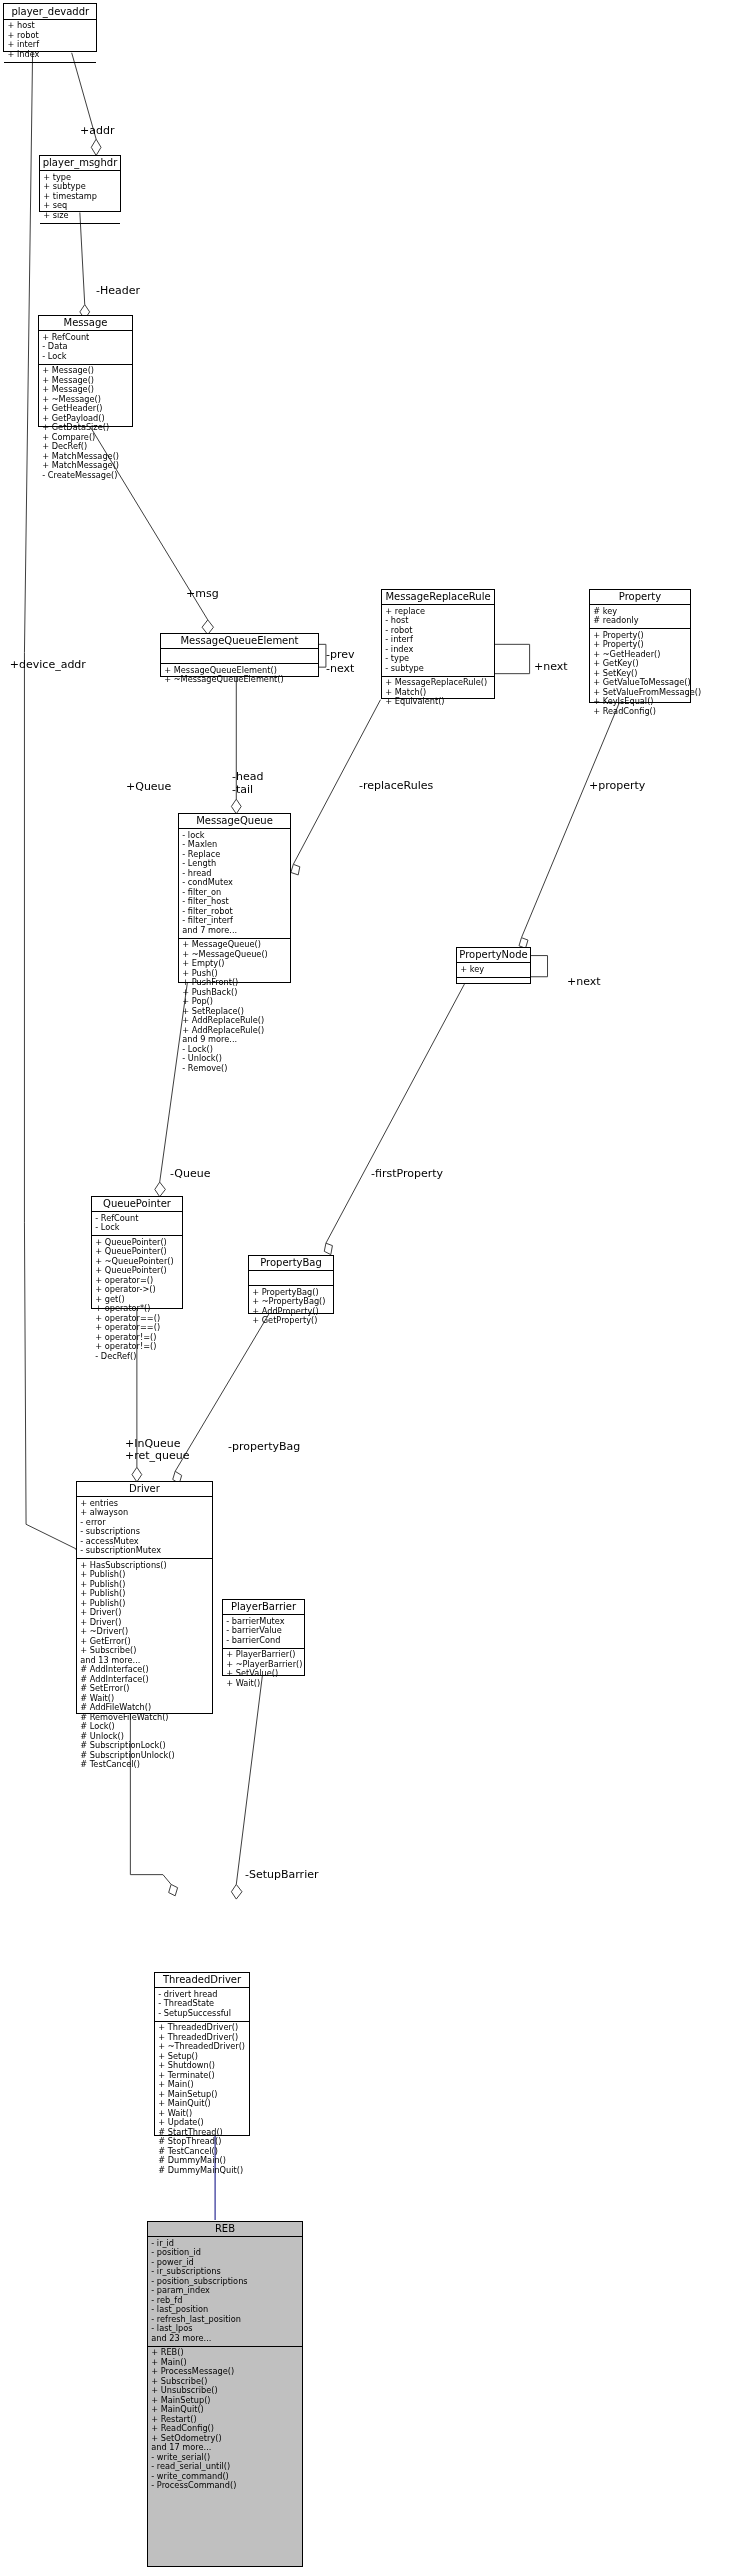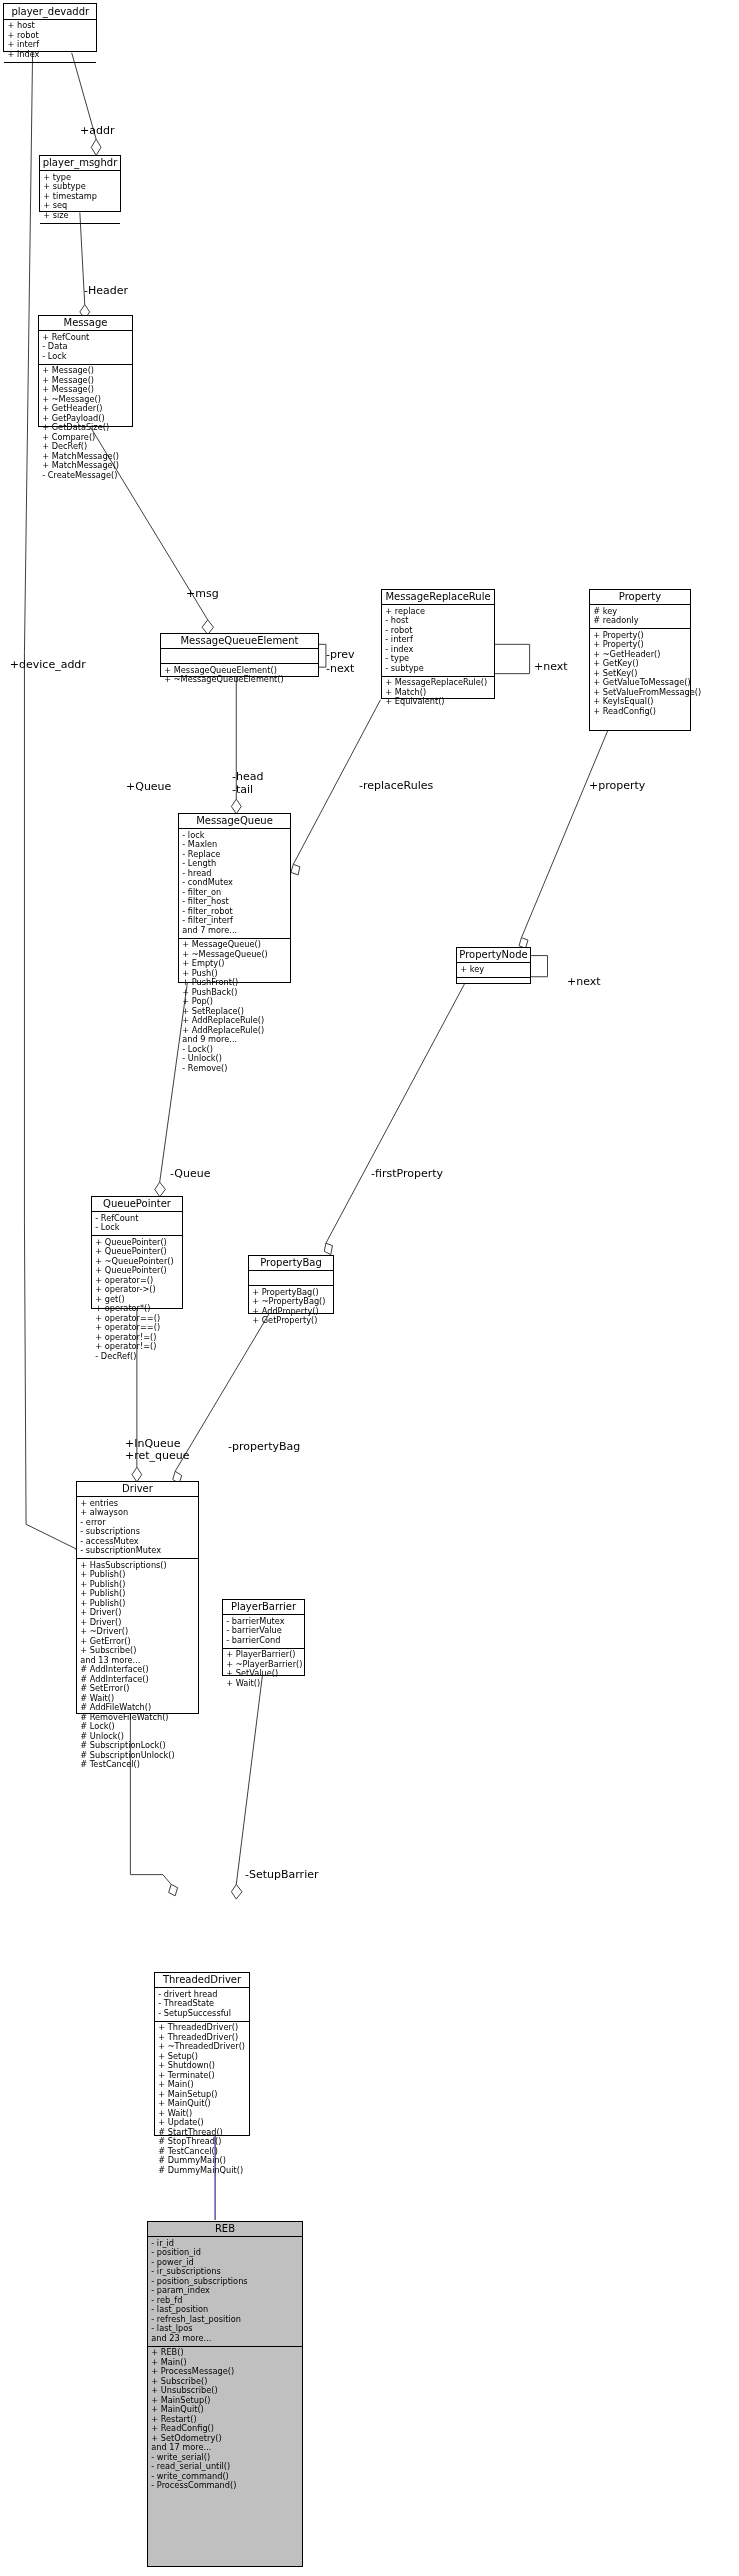--- a/index.html
+++ b/index.html
@@ -181,21 +181,21 @@
         <div class="uml-row">- index</div>
         <div class="uml-row">- type</div>
         <div class="uml-row">- subtype</div>
       </div>
       <div class="uml-ops">
         <div class="uml-row">+ MessageReplaceRule()</div>
         <div class="uml-row">+ Match()</div>
         <div class="uml-row">+ Equivalent()</div>
       </div>
     </div>
-    <div class="uml-class" style="left: 589px; top: 589px; width: 102px; height: 142px;">
+    <div class="uml-class" style="left: 589px; top: 589px; width: 102px; height: 114px;">
       <div class="uml-title">Property</div>
       <div class="uml-attrs">
         <div class="uml-row"># key</div>
         <div class="uml-row"># readonly</div>
       </div>
       <div class="uml-ops">
         <div class="uml-row">+ Property()</div>
         <div class="uml-row">+ Property()</div>
         <div class="uml-row">+ ~GetHeader()</div>
         <div class="uml-row">+ GetKey()</div>
@@ -270,21 +270,21 @@
     <div class="uml-class" style="left: 248px; top: 1255px; width: 86px; height: 59px;">
       <div class="uml-title">PropertyBag</div>
       <div class="uml-attrs empty"></div>
       <div class="uml-ops">
         <div class="uml-row">+ PropertyBag()</div>
         <div class="uml-row">+ ~PropertyBag()</div>
         <div class="uml-row">+ AddProperty()</div>
         <div class="uml-row">+ GetProperty()</div>
       </div>
     </div>
-    <div class="uml-class" style="left: 76px; top: 1481px; width: 123px; height: 233px;">
+    <div class="uml-class" style="left: 76px; top: 1481px; width: 137px; height: 233px;">
       <div class="uml-title">Driver</div>
       <div class="uml-attrs">
         <div class="uml-row">+ entries</div>
         <div class="uml-row">+ alwayson</div>
         <div class="uml-row">- error</div>
         <div class="uml-row">- subscriptions</div>
         <div class="uml-row">- accessMutex</div>
         <div class="uml-row">- subscriptionMutex</div>
       </div>
       <div class="uml-ops">
@@ -379,21 +379,21 @@
         <div class="uml-row">+ ReadConfig()</div>
         <div class="uml-row">+ SetOdometry()</div>
         <div class="uml-row">and 17 more...</div>
         <div class="uml-row">- write_serial()</div>
         <div class="uml-row">- read_serial_until()</div>
         <div class="uml-row">- write_command()</div>
         <div class="uml-row">- ProcessCommand()</div>
       </div>
     </div>
     <div class="edge-label" style="left: 80px; top: 124px;">+addr</div>
-    <div class="edge-label" style="left: 84px; top: 284px;">-Header</div>
+    <div class="edge-label" style="left: 96px; top: 284px;">-Header</div>
     <div class="edge-label" style="left: 186px; top: 554px; margin-top: 33px;">+msg</div>
     <div class="edge-label" style="left: 9.8px; top: 658px;">+device_addr</div>
     <div class="edge-label" style="left: 326px; top: 648px;">-prev</div>
     <div class="edge-label" style="left: 326px; top: 662px;">-next</div>
     <div class="edge-label" style="left: 534px; top: 660px;">+next</div>
     <div class="edge-label" style="left: 359px; top: 779px;">-replaceRules</div>
     <div class="edge-label" style="left: 589px; top: 779px;">+property</div>
     <div class="edge-label" style="left: 126px; top: 780px;">+Queue</div>
     <div class="edge-label" style="left: 232px; top: 770px;">-head</div>
     <div class="edge-label" style="left: 232px; top: 783px;">-tail</div>

